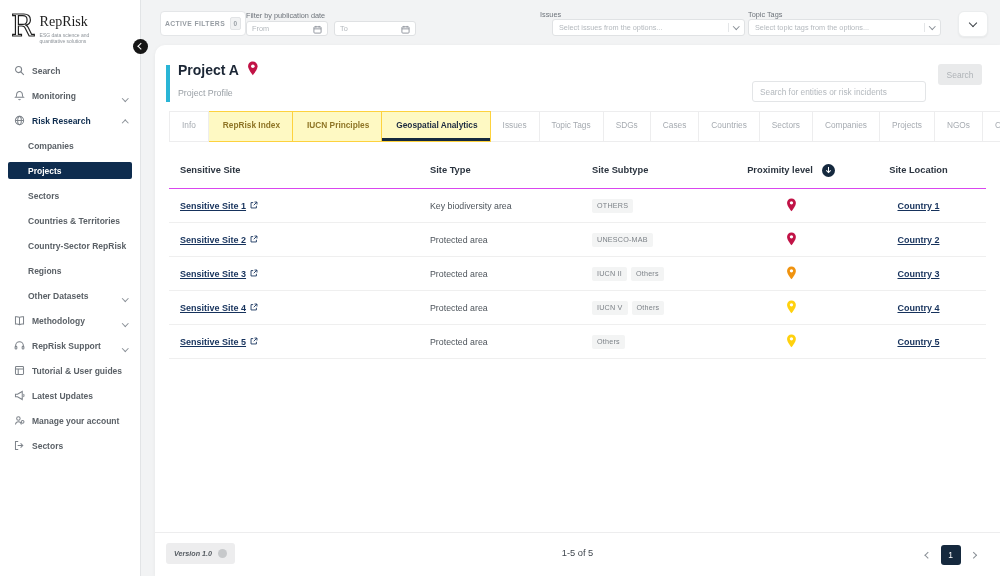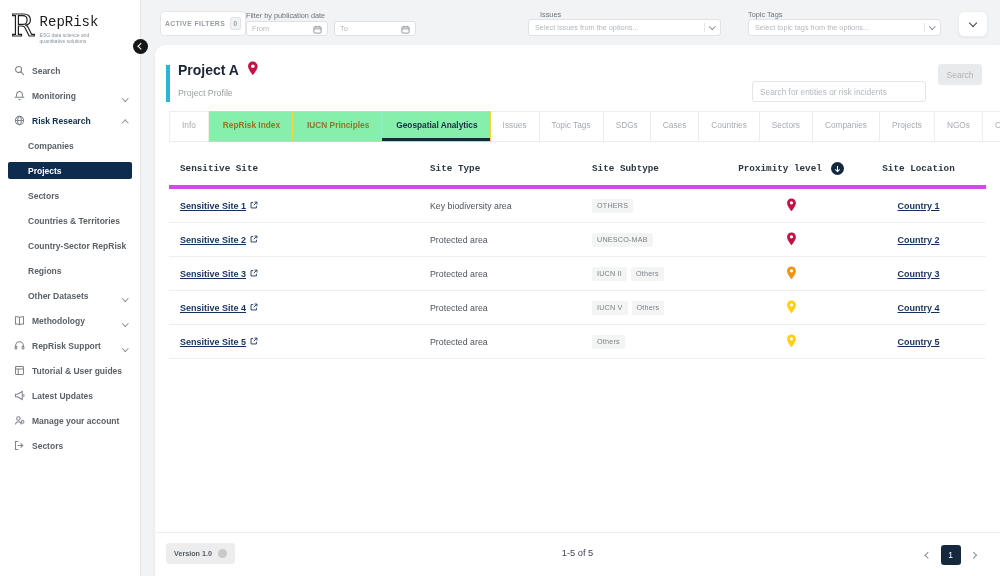--- a/index.html
+++ b/index.html
@@ -4,21 +4,21 @@
 <style>
   * { margin:0; padding:0; box-sizing:border-box; }
   html,body { width:1000px; height:576px; }
   body { position:relative; font-family:"Liberation Sans",sans-serif; background:#f2f3f4; overflow:hidden; }
 
   
   .sidebar { position:absolute; left:0; top:0; width:141px; height:576px; background:#fff; border-right:1px solid #e2e4e6; z-index:2; }
   .logo { display:flex; align-items:flex-start; gap:6px; padding:9px 4px 4px 11px; }
   .logo-mark { font-family:"DejaVu Serif",serif; font-size:30px; line-height:34px; color:#2a2a2a; }
   @supports (-webkit-text-stroke: 1px black) { .logo-mark { color:#fff; -webkit-text-stroke:1.2px #1f1f1f; } }
-  .brand { font-family:Liberation Mono, monospace; font-size:14px; color:#1c1c1c; margin-top:5px; }
+  .brand { font-family:Liberation Serif, serif; font-size:14px; color:#1c1c1c; margin-top:5px; }
   .tagline { font-size:5px; color:#8d9399; line-height:6px; margin-top:2px; width:62px; }
   .collapse-btn { position:absolute; left:133px; top:39px; width:15px; height:15px; border-radius:50%; background:#161616; z-index:6; display:flex; align-items:center; justify-content:center; cursor:pointer; }
   .chv { display:inline-block; width:4.5px; height:4.5px; border-right:1.2px solid #8a9097; border-bottom:1.2px solid #8a9097; }
   .chv.down { transform:rotate(45deg); margin-top:-2px; }
   .chv.up { transform:rotate(-135deg); margin-top:2px; }
   .chv.left { border-color:#fff; transform:rotate(135deg); margin-left:2px; }
   .chv.big { width:6px; height:6px; border-color:#3c4248; border-width:1.5px; }
   .nav { position:absolute; top:58px; left:0; right:0; }
   .nav-item { height:25px; display:flex; align-items:center; padding-left:13px; position:relative; font-size:8.5px; font-weight:600; color:#5b6167; cursor:pointer; }
   .nav-item .nico { width:12px; height:12px; margin-right:7px; display:flex; align-items:center; justify-content:center; }
@@ -37,58 +37,58 @@
   #from-input { left:104px; } #to-input { left:192px; }
   .date-input input { border:none; outline:none; width:52px; font-size:7.3px; color:#555; background:transparent; }
   .date-input input::placeholder { color:#b3b8bd; }
   .cb-block { position:absolute; left:291px; top:10px; }
   .cb-row { display:flex; align-items:center; gap:5px; margin-bottom:3.4px; }
   .cb { width:7px; height:7px; border:1px solid #c6cacd; border-radius:1px; background:#fff; cursor:pointer; }
   .cb-label { font-size:7.2px; color:#52585e; }
   #issues-label { left:398px; top:10px; }
   #topic-label { left:606px; top:10px; }
   .select { position:absolute; top:19px; width:193px; height:17px; background:#fff; border:1px solid #e0e2e4; border-radius:3px; display:flex; align-items:center; padding:0 6px; cursor:pointer; }
-  #issues-select { left:386px; } #topic-select { left:606px; }
+  #issues-select { left:410px; } #topic-select { left:606px; }
   .select .ph { flex:1; font-size:7.3px; color:#b4b9be; white-space:nowrap; overflow:hidden; }
   .select .sep { width:1px; height:9px; background:#e4e6e8; margin-right:5px; }
   .expand-btn { position:absolute; left:816px; top:11px; width:30px; height:26px; background:#fff; border:1px solid #ebedee; border-radius:6px; box-shadow:0 1px 2px rgba(0,0,0,.05); display:flex; align-items:center; justify-content:center; cursor:pointer; }
 
   
   .panel { position:absolute; left:155px; top:45px; width:845px; height:531px; background:#fff; border-radius:10px 0 0 0; box-shadow:0 1px 4px rgba(0,0,0,.05); z-index:1; }
   .accent-bar { position:absolute; left:11px; top:20px; width:4px; height:37px; background:#2ab5d6; }
   .page-title { position:absolute; left:23px; top:16px; font-size:14px; font-weight:700; color:#1b2635; display:flex; align-items:center; gap:8px; }
   .page-subtitle { position:absolute; left:23px; top:43px; font-size:8.8px; color:#9aa0a6; }
   .entity-search { position:absolute; left:597px; top:36px; width:174px; height:21px; border:1px solid #e3e5e7; border-radius:3px; background:#fff; display:flex; align-items:center; padding:0 7px; }
   .entity-search input { border:none; outline:none; flex:1; font-size:8.3px; color:#555; background:transparent; }
   .entity-search input::placeholder { color:#b3b8bd; }
   .search-btn { position:absolute; left:783px; top:19px; width:44px; height:21px; background:#e9eaeb; border:none; border-radius:3px; font-size:8.5px; color:#afb3b7; cursor:pointer; font-family:inherit; }
 
   
   .tabs-row { position:absolute; left:14px; top:66px; right:10px; display:flex; align-items:center; }
   .tab { height:31px; line-height:26px; padding:0 12px; font-size:8.3px; color:#a6abb1; background:#fff; border:1px solid #ededee; border-left-width:0; white-space:nowrap; cursor:pointer; }
   .tab:first-child { border-left-width:1px; }
-  .tab.hl { background:#86efac; border-color:#fdd23e; color:#8f7526; font-weight:600;padding-left:14px; }
+  .tab.hl { background:#fef9c3; border-color:#fdd23e; color:#8f7526; font-weight:600;padding-left:14px; }
   .tab.active { color:#1b2940; font-weight:700; box-shadow:inset 0 -3px 0 #15293e; }
 
   
   .table { position:absolute; left:14px; right:14px; top:107px; }
   .trow { display:grid; grid-template-columns:250px 162px 150px 120px 1fr; align-items:center; height:34px; border-bottom:1px solid #efefef; }
-  .trow.head { height:37px; border-bottom:4px solid #d946ef;font-family:Liberation Mono, monospace; }
+  .trow.head { height:37px; border-bottom:1px solid #d946ef; }
   .cell { padding-left:11px; font-size:8.8px; color:#4d545b; display:flex; align-items:center; gap:4px; }
   .cell.center { justify-content:center; padding-left:0; }
   .head .cell { font-size:9.3px; font-weight:600; color:#2c3540; }
   .site-link { font-size:9px; color:#16325c; text-decoration:underline; font-weight:600; display:flex; align-items:center; gap:4px; cursor:pointer; }
   .country-link { font-size:9px; color:#16325c; text-decoration:underline; font-weight:600; cursor:pointer; }
   .chip { background:#f3f4f4; border-radius:2px; padding:2.5px 5px; font-size:7.2px; color:#7c8187; letter-spacing:.2px; white-space:nowrap; }
   .chips { display:flex; gap:4px; }
   .sort-badge { width:13px; height:13px; border-radius:50%; background:#15293e; display:inline-flex; align-items:center; justify-content:center; margin-left:5px; cursor:pointer; flex:none; }
 
   
   .panel-footer { position:absolute; left:0; right:0; bottom:0; height:44px; border-top:1px solid #ededee; }
-  .version-chip { position:absolute; left:11px; top:10px; height:21px; background:#ededee; border-radius:3px; display:flex; align-items:center; gap:6px; padding:0 8px; font-size:7.2px; font-weight:700; color:#565c62; }
+  .version-chip { position:absolute; left:11px; top:10px; height:21px; background:#ededee; border-radius:3px; display:flex; align-items:center; gap:6px; padding:0 8px; font-size:7.2px; font-weight:700; color:#565c62;font-style:italic; }
   .version-dot { width:9px; height:9px; border-radius:50%; background:#c7c9cb; }
   .range-text { position:absolute; left:0; right:0; top:15px; text-align:center; font-size:9.3px; color:#3f464e; }
   .pagination { position:absolute; right:25px; top:12px; display:flex; align-items:center; gap:10px; }
   .page-box { width:20px; height:20px; background:#15293e; border-radius:3px; color:#fff; font-size:8.5px; display:flex; align-items:center; justify-content:center; cursor:pointer; }
   .pag-chv { cursor:pointer; display:flex; align-items:center; }
 </style>
 </head>
 <body>
 
 <div class="sidebar">

